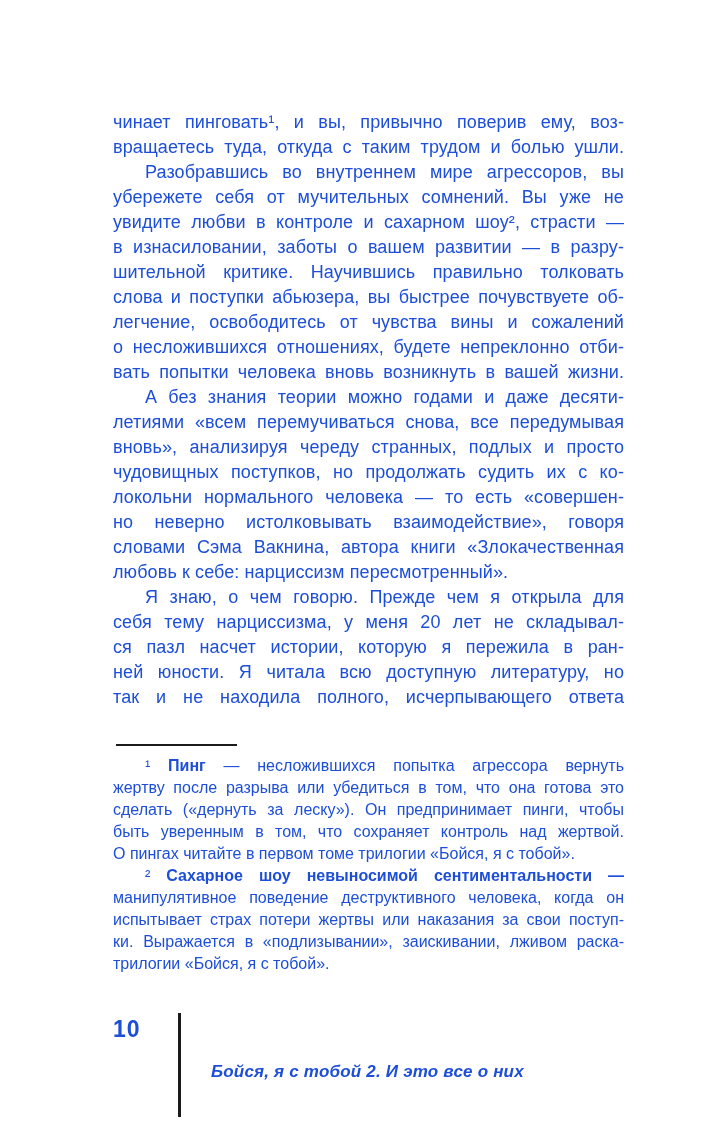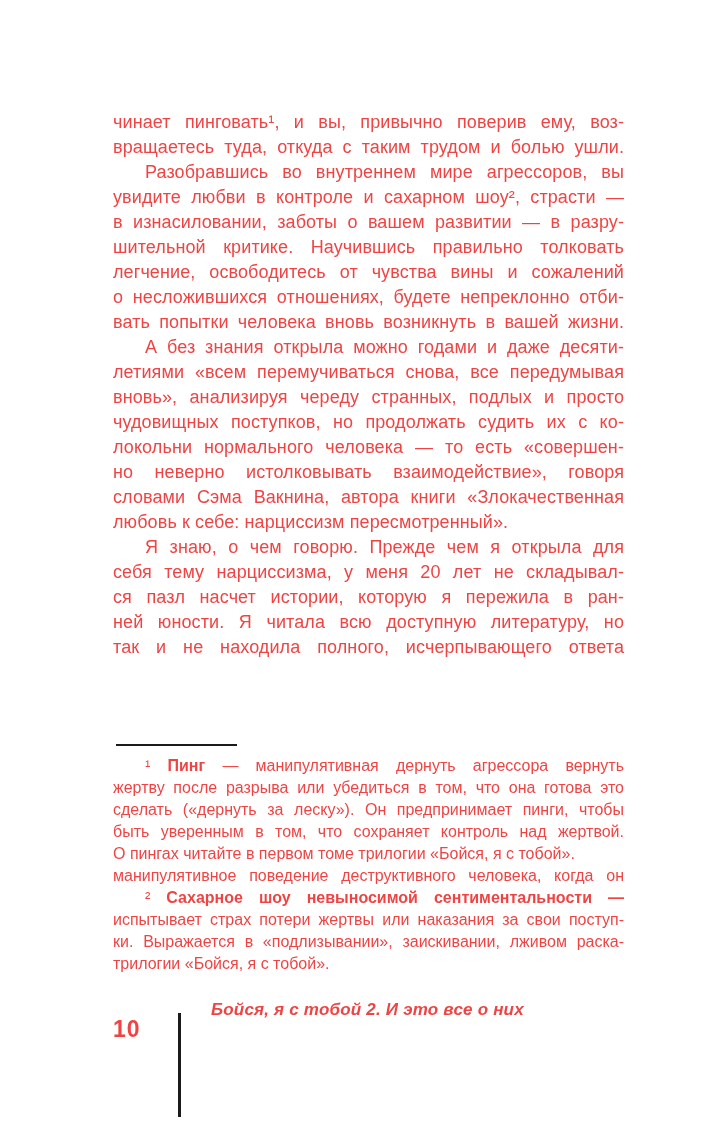--- a/index.html
+++ b/index.html
@@ -1,20 +1,20 @@
 <!DOCTYPE html>
 <html lang="ru"><head>
 <meta charset="utf-8">
 <style>
   html,body{margin:0;padding:0;background:#ffffff;}
   .page{
     position:relative;
     width:709px;height:1122px;
     background:#ffffff;
-    color:#ef4444;
+    color:#1d4ed8;
     font-family:"Liberation Sans","DejaVu Sans",sans-serif;
     overflow:hidden;
   }
   
   .body-block{
     position:absolute;left:113px;top:110px;width:511px;
   }
   .line{
     font-size:18px;
     line-height:25px;height:25px;
@@ -47,65 +47,67 @@
   
   .footer-pagenum{
     position:absolute;left:113px;top:1016px;
     font-size:23px;font-weight:700;letter-spacing:1px;text-align:right;
   }
   .footer-bar{
     position:absolute;left:178px;top:1013px;
     width:3px;height:104px;background:#1b1b1b;
   }
   .footer-title{
-    position:absolute;left:211px;top:1000px;
+    position:absolute;left:211px;top:1062px;
     font-size:17px;font-style:italic;font-weight:700;
     letter-spacing:0.2px;
   }
 </style>
 </head>
 <body>
 
 <div class="page">
 
   <div class="body-block" id="body-block">
       <div class="line"><span>чинает пинговать¹, и вы, привычно поверив ему, воз-</span></div>
       <div class="line"><span>вращаетесь туда, откуда с таким трудом и болью ушли.</span></div>
       <div class="line indent"><span>Разобравшись во внутреннем мире агрессоров, вы</span></div>
+      <div class="line"><span>убережете себя от мучительных сомнений. Вы уже не</span></div>
       <div class="line"><span>увидите любви в контроле и сахарном шоу², страсти —</span></div>
       <div class="line"><span>в изнасиловании, заботы о вашем развитии — в разру-</span></div>
       <div class="line"><span>шительной критике. Научившись правильно толковать</span></div>
+      <div class="line"><span>слова и поступки абьюзера, вы быстрее почувствуете об-</span></div>
       <div class="line"><span>легчение, освободитесь от чувства вины и сожалений</span></div>
       <div class="line"><span>о несложившихся отношениях, будете непреклонно отби-</span></div>
       <div class="line"><span>вать попытки человека вновь возникнуть в вашей жизни.</span></div>
-      <div class="line indent"><span>А без знания открыла можно годами и даже десяти-</span></div>
+      <div class="line indent"><span>А без знания теории можно годами и даже десяти-</span></div>
       <div class="line"><span>летиями «всем перемучиваться снова, все передумывая</span></div>
       <div class="line"><span>вновь», анализируя череду странных, подлых и просто</span></div>
       <div class="line"><span>чудовищных поступков, но продолжать судить их с ко-</span></div>
       <div class="line"><span>локольни нормального человека — то есть «совершен-</span></div>
       <div class="line"><span>но неверно истолковывать взаимодействие», говоря</span></div>
       <div class="line"><span>словами Сэма Вакнина, автора книги «Злокачественная</span></div>
       <div class="line short"><span>любовь к себе: нарциссизм пересмотренный».</span></div>
       <div class="line indent"><span>Я знаю, о чем говорю. Прежде чем я открыла для</span></div>
       <div class="line"><span>себя тему нарциссизма, у меня 20 лет не складывал-</span></div>
       <div class="line"><span>ся пазл насчет истории, которую я пережила в ран-</span></div>
       <div class="line"><span>ней юности. Я читала всю доступную литературу, но</span></div>
       <div class="line"><span>так и не находила полного, исчерпывающего ответа</span></div>
     </div>
 
   <div class="fn-rule"></div>
 
   <div class="fn-block" id="fn-block">
-      <div class="fn-line indent"><span>¹ </span><span class="b">Пинг</span><span> — манипулятивная дернуть агрессора вернуть</span></div>
+      <div class="fn-line indent"><span>¹ </span><span class="b">Пинг</span><span> — несложившихся попытка агрессора вернуть</span></div>
       <div class="fn-line"><span>жертву после разрыва или убедиться в том, что она готова это</span></div>
       <div class="fn-line"><span>сделать («дернуть за леску»). Он предпринимает пинги, чтобы</span></div>
       <div class="fn-line"><span>быть уверенным в том, что сохраняет контроль над жертвой.</span></div>
       <div class="fn-line short"><span>О пингах читайте в первом томе трилогии «Бойся, я с тобой».</span></div>
+      <div class="fn-line indent"><span>² </span><span class="b">Сахарное шоу невыносимой сентиментальности —</span></div>
       <div class="fn-line"><span>манипулятивное поведение деструктивного человека, когда он</span></div>
-      <div class="fn-line indent"><span>² </span><span class="b">Сахарное шоу невыносимой сентиментальности —</span></div>
       <div class="fn-line"><span>испытывает страх потери жертвы или наказания за свои поступ-</span></div>
       <div class="fn-line"><span>ки. Выражается в «подлизывании», заискивании, лживом раска-</span></div>
       <div class="fn-line short"><span>трилогии «Бойся, я с тобой».</span></div>
     </div>
 
   <div class="footer-pagenum">10</div>
 
   <div class="footer-bar"></div>
 
   <div class="footer-title">Бойся, я с тобой 2. И это все о них</div>

